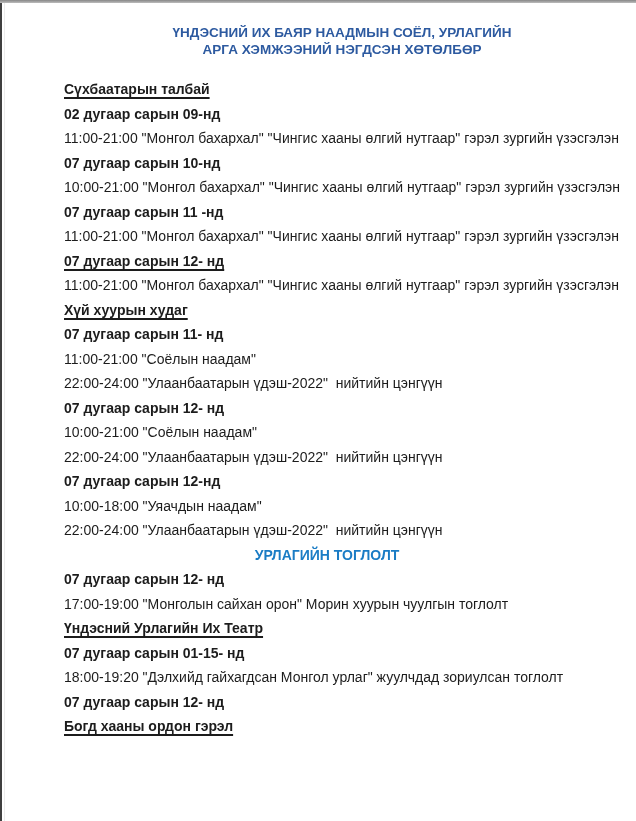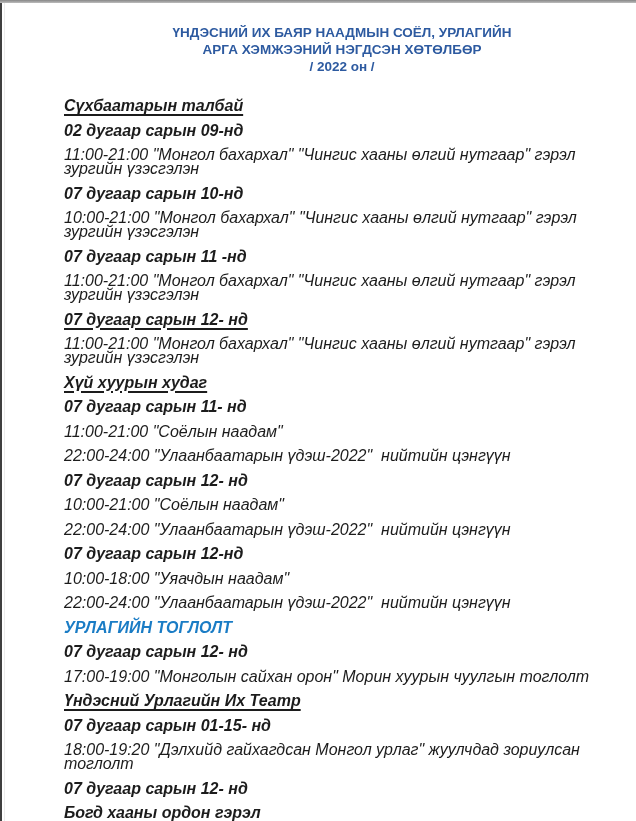--- a/index.html
+++ b/index.html
@@ -24,58 +24,56 @@
   .title {
     text-align: center;
     color: var(--title-blue, #2D5AA0);
     font-weight: bold;
     font-size: 13.5px;
     line-height: 17px;
     margin-bottom: 24px;
   }
 
   .line {
-    font-size: 16px;
+    font-size: 14px;
     line-height: 14px;
     margin-bottom: 10.5px;
     color: var(--body-text, #1c1c1c);
     white-space: pre-wrap;
-    font-style: italic;
   }
   .line.venue {
     font-weight: bold;
     text-decoration: underline;
     text-underline-offset: 3px;
     text-decoration-thickness: 1.5px;
   }
   .line.date { font-weight: bold; }
   .line.date.u {
     text-decoration: underline;
     text-underline-offset: 3px;
     text-decoration-thickness: 1.5px;
   }
   .line.section {
     font-weight: bold;
     color: var(--section-blue, #1A7CC5);
-    text-align: left;
+    text-align: center;
     margin-right: 30px;
   }
 </style>
 </head>
 <body>
 
 <div class="top-edge"></div>
 <div class="left-edge"></div>
 <div class="left-edge-soft"></div>
 
 <div class="doc">
   <div class="title">
     <div>ҮНДЭСНИЙ ИХ БАЯР НААДМЫН СОЁЛ, УРЛАГИЙН</div>
     <div>АРГА ХЭМЖЭЭНИЙ НЭГДСЭН ХӨТӨЛБӨР</div>
-    <div>/ 2022 он /</div>
   </div>
   <div id="schedule">
       <div class="line venue">Сүхбаатарын талбай</div>
       <div class="line date">02 дугаар сарын 09-нд</div>
       <div class="line event">11:00-21:00 "Монгол бахархал" "Чингис хааны өлгий нутгаар" гэрэл зургийн үзэсгэлэн</div>
       <div class="line date">07 дугаар сарын 10-нд</div>
       <div class="line event">10:00-21:00 "Монгол бахархал" "Чингис хааны өлгий нутгаар" гэрэл зургийн үзэсгэлэн</div>
       <div class="line date">07 дугаар сарын 11 -нд</div>
       <div class="line event">11:00-21:00 "Монгол бахархал" "Чингис хааны өлгий нутгаар" гэрэл зургийн үзэсгэлэн</div>
       <div class="line date u">07 дугаар сарын 12- нд</div>

